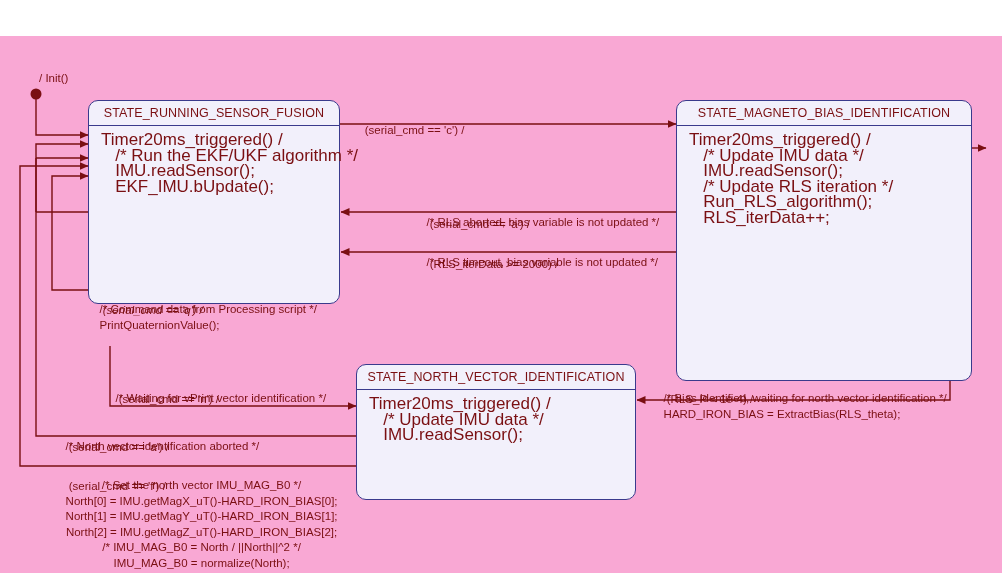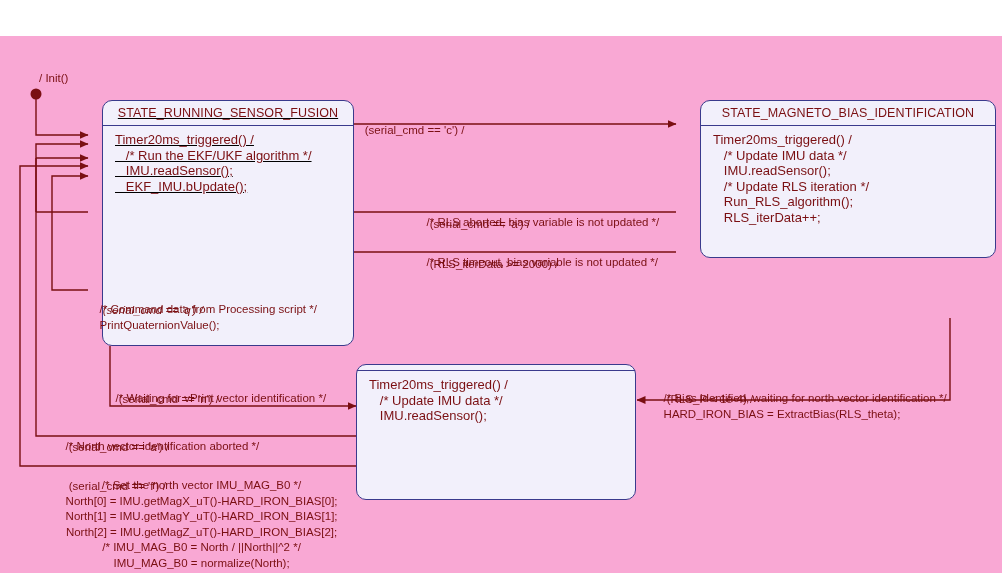--- a/index.html
+++ b/index.html
@@ -37,21 +37,21 @@
     color: #7a0f12;
     padding-top: 5px;
     letter-spacing: 0.1px;
   }
   .state-sep {
     border-top: 1.5px solid #3a3a8c;
     margin-top: 5px;
   }
   .state-body {
     padding: 6px 10px 6px 12px;
-    font-size: 13px;
+    font-size: 17px;
     color: #7a0f12;
     line-height: 15.5px;
     white-space: pre;
   }
   .lbl {
     position: absolute;
     font-size: 11.5px;
     color: #7a0f12;
     line-height: 15.5px;
     white-space: pre;
@@ -98,41 +98,42 @@
 
     <path d="M356,430 L20,430 L20,130 L88,130" fill="none" stroke="#7a0f12" stroke-width="1.4" marker-end="url(#arrow)"></path>
 
     <path d="M960,112 L986,112" fill="none" stroke="#7a0f12" stroke-width="1.4" marker-end="url(#arrow)"></path>
 
     <path d="M366,370 L628,370" fill="none" stroke="#7a0f12" stroke-width="1.4" marker-end="url(#arrow)"></path>
   </svg>
 
   <div class="init-label" style="left:39px; top:36px;">/ Init()</div>
 
-  <div class="state-box" style="left:102px; top:64px; width:252px; height:246px;text-decoration:underline;">
+  <div class="state-box" style="left:88px; top:64px; width:252px; height:204px;">
     <div class="state-title">STATE_RUNNING_SENSOR_FUSION</div>
     <div class="state-sep"></div>
     <div class="state-body">Timer20ms_triggered() /
    /* Run the EKF/UKF algorithm */
    IMU.readSensor();
    EKF_IMU.bUpdate();</div>
   </div>
 
-  <div class="state-box" style="left:700px; top:64px; width:296px; height:158px;">
+  <div class="state-box" style="left:676px; top:64px; width:296px; height:281px;">
     <div class="state-title">STATE_MAGNETO_BIAS_IDENTIFICATION</div>
     <div class="state-sep"></div>
     <div class="state-body">Timer20ms_triggered() /
    /* Update IMU data */
    IMU.readSensor();
    /* Update RLS iteration */
    Run_RLS_algorithm();
    RLS_iterData++;</div>
   </div>
 
   <div class="state-box" style="left:356px; top:328px; width:280px; height:136px;">
+    <div class="state-title">STATE_NORTH_VECTOR_IDENTIFICATION</div>
     <div class="state-sep"></div>
     <div class="state-body">Timer20ms_triggered() /
    /* Update IMU data */
    IMU.readSensor();</div>
   </div>
 
   <div class="lbl" style="left:352px; top:71px;">
     <span>(serial_cmd == 'c') /</span>
   </div>
 

